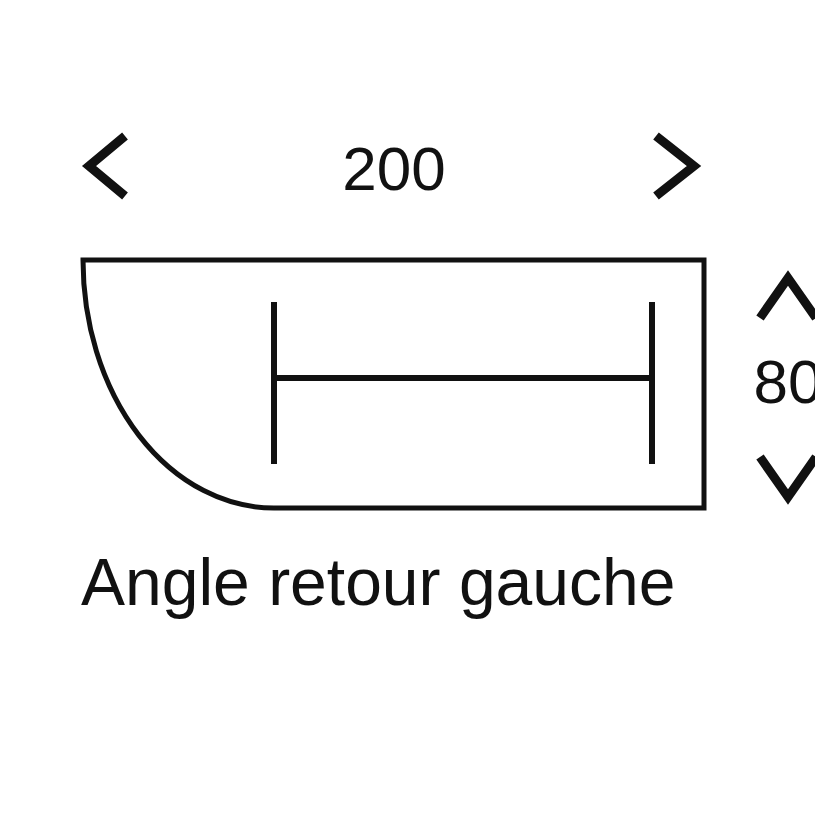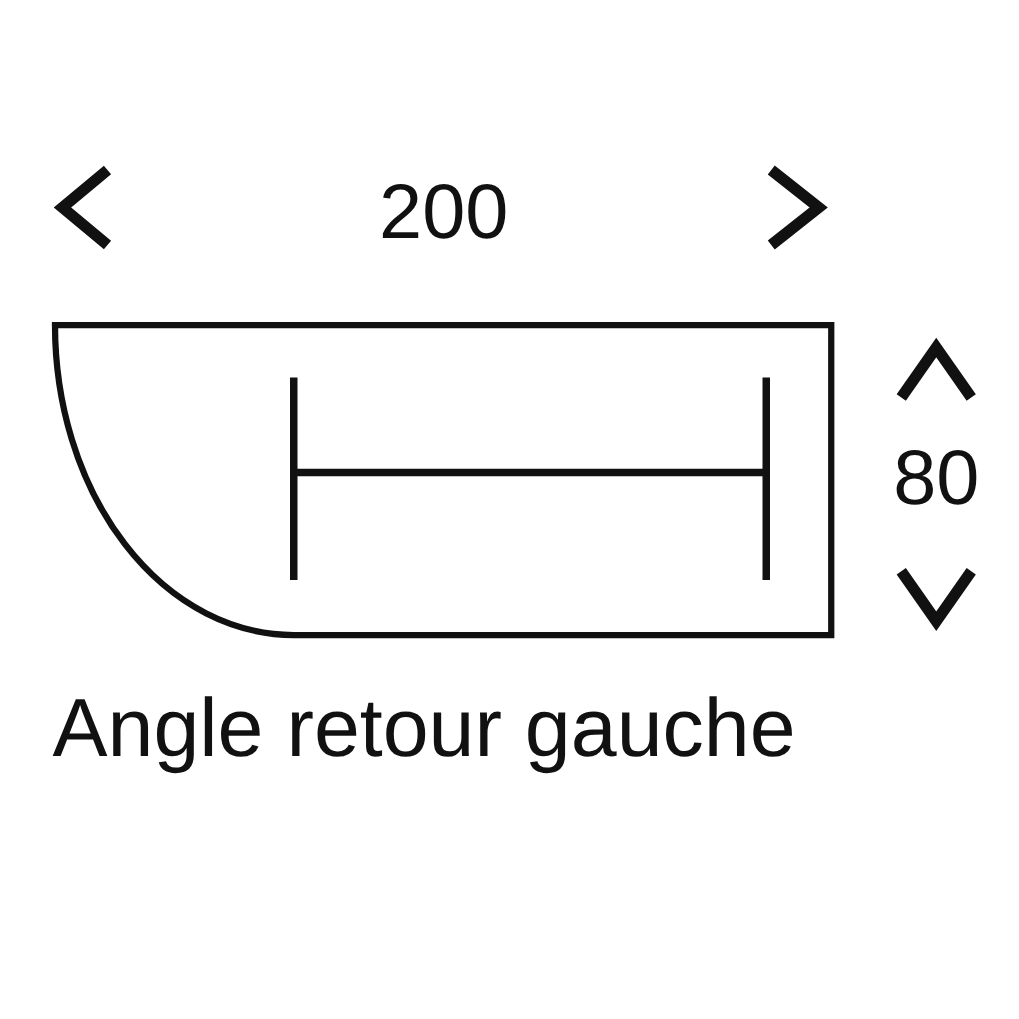--- a/index.html
+++ b/index.html
@@ -12,20 +12,21 @@
     height: 815px;
     font-family: "Liberation Sans", sans-serif;
     color: #000000;
     overflow: hidden;
   }
   #stage {
     position: relative;
     width: 650px;
     height: 815px;
     background: #ffffff;
+    margin-left: 39px;
   }
   .drawing-svg {
     position: absolute;
     left: 0;
     top: 0;
     width: 815px;
     height: 815px;
     display: block;
   }
   .dim-text {

